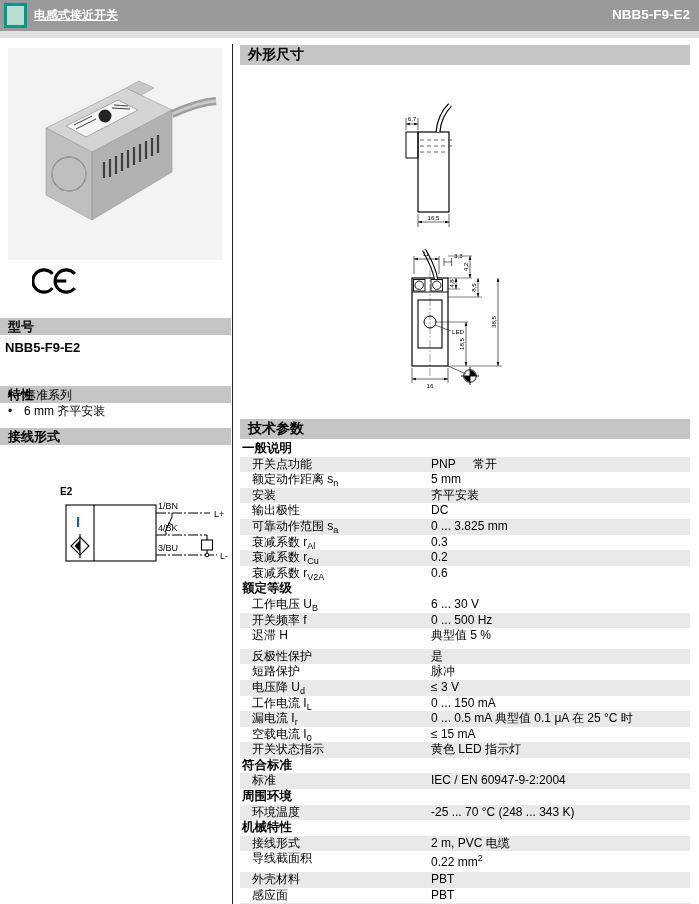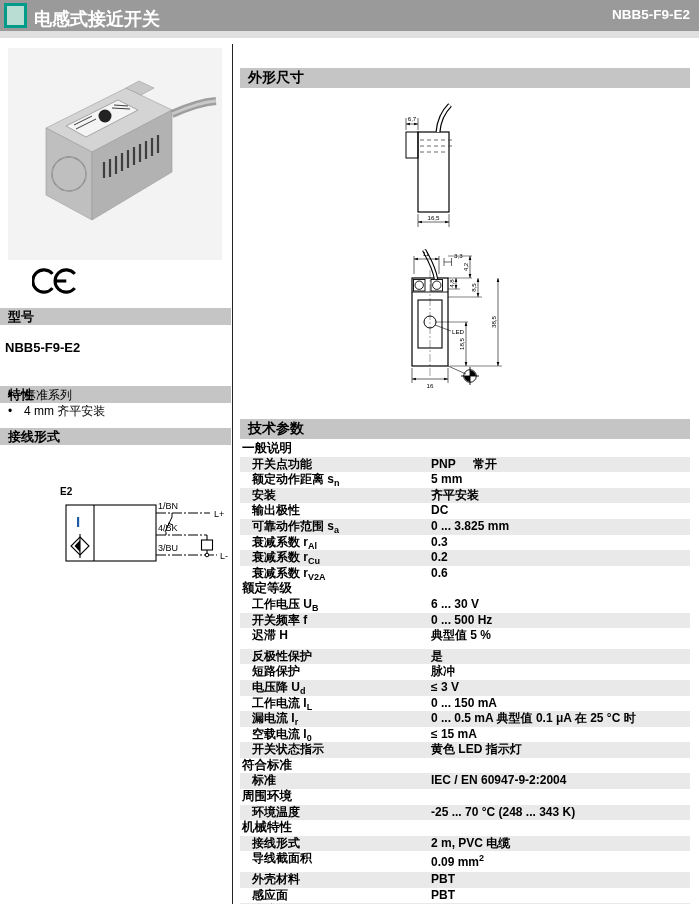--- a/index.html
+++ b/index.html
@@ -2,36 +2,36 @@
 <html><head>
 <meta charset="utf-8">
 <style>
   html,body{margin:0;padding:0;}
   body{width:699px;height:904px;position:relative;background:#ffffff;
        font-family:"Liberation Sans","DejaVu Sans",sans-serif;color:#000;}
   .abs{position:absolute;}
   
   .header{position:absolute;left:0;top:0;width:699px;height:31px;background:#9a9a9a;}
   .logo{position:absolute;left:4px;top:3px;width:17px;height:19px;background:#b9dcd3;border:3px solid #009c89;}
-  .htitle{position:absolute;left:34px;top:7px;font-size:18px;font-weight:bold;color:#fff;}
+  .htitle{position:absolute;left:34px;top:7px;font-size:12px;font-weight:bold;color:#fff;text-decoration:underline;}
   .hmodel{position:absolute;right:9px;top:7px;font-size:13.5px;font-weight:bold;color:#fff;}
   .hstrip{position:absolute;left:0;top:31px;width:699px;height:7px;background:#e0e0e0;}
   .coldiv{position:absolute;left:232px;top:44px;width:1px;height:860px;background:#222;}
   
   .bar{position:absolute;background:#c5c5c5;font-weight:bold;display:flex;align-items:center;padding-left:8px;box-sizing:border-box;}
   .bar-l{left:0;width:231px;height:17px;font-size:13px;}
   .bar-r{left:240px;width:450px;height:20px;font-size:14px;}
   .photo-bg{position:absolute;left:8px;top:48px;width:214px;height:212px;background:#f3f3f3;}
   .model-val{position:absolute;left:5px;top:340px;font-size:13px;font-weight:bold;}
   .features{position:absolute;left:8px;top:388px;font-size:12px;}
   .feat-row{display:flex;line-height:15.5px;}
   .feat-row .dot{width:16px;}
   
   .tech-table{position:absolute;left:240px;top:441px;width:450px;}
-  .trow{position:relative;height:15.6px;line-height:15.6px;font-size:12px;font-weight:bold;}
+  .trow{position:relative;height:15.6px;line-height:15.6px;font-size:12px;}
   .trow.shaded{background:#e9e9e9;}
   .trow.gap{margin-bottom:5px;}
   .tsection{font-weight:bold;padding-left:2px;font-size:12.5px;}
   .tlabelwrap{display:inline-block;padding-left:12px;}
   .tvalue{position:absolute;left:191px;top:0;white-space:nowrap;}
   .tvalue2{position:absolute;left:233px;top:0;white-space:nowrap;}
   sub{font-size:9px;}
   sup{font-size:9px;}
   svg text{font-family:"Liberation Sans","DejaVu Sans",sans-serif;}
   .dimtext{font-size:6.2px;fill:#000;}
@@ -82,36 +82,36 @@
     <path d="M164,64 C182,56 194,52 208,51" fill="none" stroke="#9e9e9e" stroke-width="8"></path>
     <path d="M164,64 C182,56 194,52 208,51" fill="none" stroke="#c9c9c9" stroke-width="3"></path>
   </svg>
 
   <svg class="abs" style="left:32px;top:266px" width="48" height="30" viewBox="0 0 56 30" aria-label="CE">
     <path d="M 23.9,6.7 A 13,13 0 1 0 23.9,23.3" fill="none" stroke="#000" stroke-width="3.6"></path>
     <path d="M 49.9,6.7 A 13,13 0 1 0 49.9,23.3" fill="none" stroke="#000" stroke-width="3.6"></path>
     <line x1="28" y1="15" x2="40" y2="15" stroke="#000" stroke-width="3.6"></line>
   </svg>
 
-  <div class="bar bar-l" style="top:308px">
+  <div class="bar bar-l" style="top:318px">
     <span>型号</span>
   </div>
   <div class="model-val">NBB5-F9-E2</div>
 
   <div class="bar bar-l" style="top:386px">
     <span>特性</span>
   </div>
   <div class="features">
     <div class="feat-row">
       <span class="dot">•</span>
       <span>标准系列</span>
     </div>
     <div class="feat-row">
       <span class="dot">•</span>
-      <span>4 mm 齐平安装</span>
+      <span>6 mm 齐平安装</span>
     </div>
   </div>
 
   <div class="bar bar-l" style="top:428px">
     <span>接线形式</span>
   </div>
 
   <svg class="abs" style="left:52px;top:483px" width="180" height="105" viewBox="0 0 180 105">
     <text x="8" y="12" font-size="10" font-weight="bold">E2</text>
     <rect x="14" y="22" width="90" height="56" fill="none" stroke="#000" stroke-width="1.1"></rect>
@@ -140,21 +140,21 @@
     </g>
 
     <g>
       <line x1="155" y1="52" x2="155" y2="57" stroke="#000" stroke-width="1.1"></line>
       <rect x="149.5" y="57" width="11" height="10" fill="none" stroke="#000" stroke-width="1.1"></rect>
       <line x1="155" y1="67" x2="155" y2="72" stroke="#000" stroke-width="1.1"></line>
       <circle cx="155" cy="72" r="1.8" fill="#fff" stroke="#000" stroke-width="1"></circle>
     </g>
   </svg>
 
-  <div class="bar bar-r" style="top:68px">
+  <div class="bar bar-r" style="top:45px">
     <span>外形尺寸</span>
   </div>
 
   <svg class="abs" style="left:388px;top:100px" width="120" height="132" viewBox="0 0 120 132">
     <defs>
       <marker id="ar1" markerWidth="8" markerHeight="8" refX="6.5" refY="3" orient="auto-start-reverse">
         <path d="M0,0.8 L6.5,3 L0,5.2 Z" fill="#000"></path>
       </marker>
     </defs>
     <rect x="18" y="32" width="12" height="26" fill="none" stroke="#000" stroke-width="1"></rect>
@@ -269,19 +269,19 @@
       <div class="trow"><span class="tlabelwrap"><span>工作电流 I</span><sub>L</sub></span><span class="tvalue"><span>0 ... 150 mA</span></span></div>
       <div class="trow shaded"><span class="tlabelwrap"><span>漏电流 I</span><sub>r</sub></span><span class="tvalue"><span>0 ... 0.5 mA 典型值 0.1 μA 在 25 °C 时</span></span></div>
       <div class="trow"><span class="tlabelwrap"><span>空载电流 I</span><sub>0</sub></span><span class="tvalue"><span>≤ 15 mA</span></span></div>
       <div class="trow shaded"><span class="tlabelwrap"><span>开关状态指示</span></span><span class="tvalue"><span>黄色 LED 指示灯</span></span></div>
       <div class="trow tsection"><span><span>符合标准</span></span></div>
       <div class="trow shaded"><span class="tlabelwrap"><span>标准</span></span><span class="tvalue"><span>IEC / EN 60947-9-2:2004</span></span></div>
       <div class="trow tsection"><span><span>周围环境</span></span></div>
       <div class="trow shaded"><span class="tlabelwrap"><span>环境温度</span></span><span class="tvalue"><span>-25 ... 70 °C (248 ... 343 K)</span></span></div>
       <div class="trow tsection"><span><span>机械特性</span></span></div>
       <div class="trow shaded"><span class="tlabelwrap"><span>接线形式</span></span><span class="tvalue"><span>2 m, PVC 电缆</span></span></div>
-      <div class="trow gap"><span class="tlabelwrap"><span>导线截面积</span></span><span class="tvalue"><span>0.09 mm</span><sup>2</sup></span></div>
+      <div class="trow gap"><span class="tlabelwrap"><span>导线截面积</span></span><span class="tvalue"><span>0.22 mm</span><sup>2</sup></span></div>
       <div class="trow shaded"><span class="tlabelwrap"><span>外壳材料</span></span><span class="tvalue"><span>PBT</span></span></div>
       <div class="trow"><span class="tlabelwrap"><span>感应面</span></span><span class="tvalue"><span>PBT</span></span></div>
       <div class="trow shaded"><span class="tlabelwrap"><span>防护等级</span></span><span class="tvalue"><span>IP67</span></span></div>
     </div>
 
 </div>
 
 </body></html>

